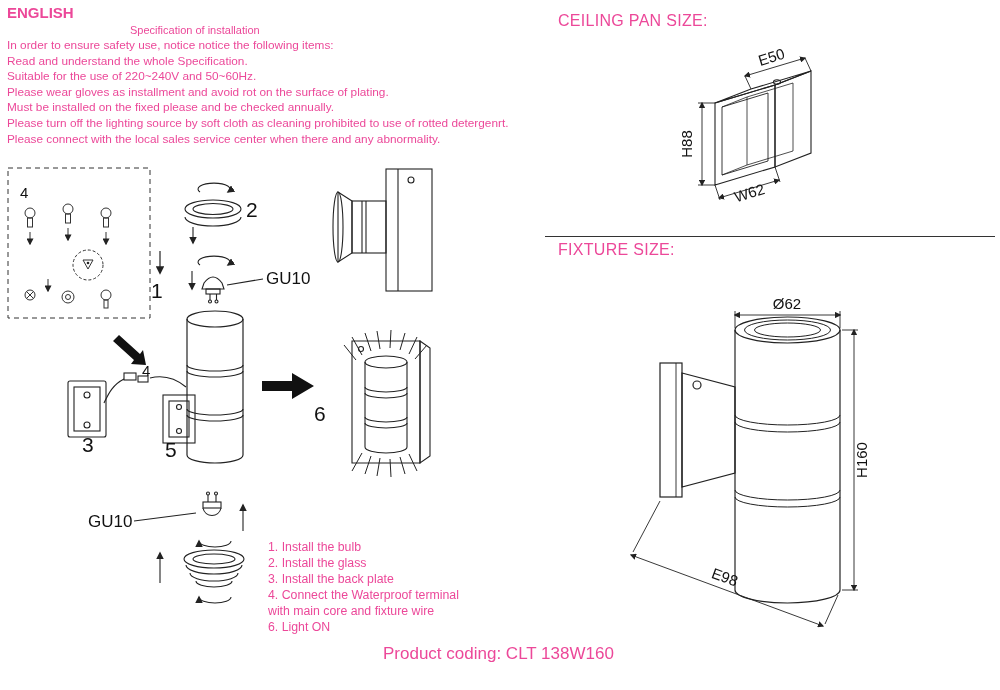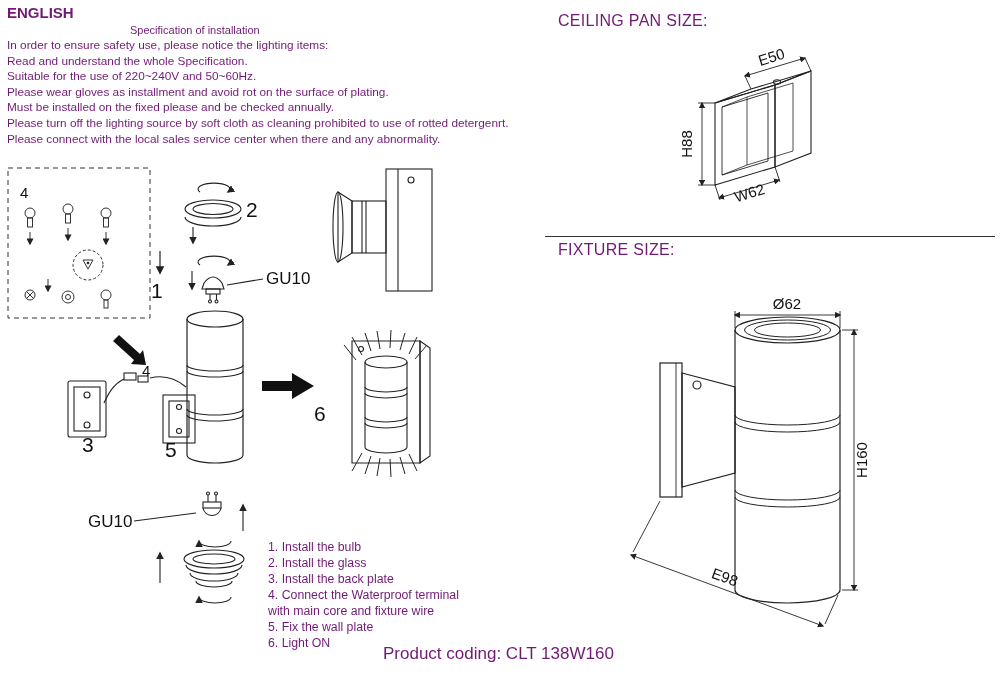--- a/index.html
+++ b/index.html
@@ -1,17 +1,17 @@
 <!DOCTYPE html>
 <html><head>
 <meta charset="utf-8">
 <style>
   html,body{margin:0;padding:0;background:#fff;}
   .page{position:relative;width:1000px;height:690px;background:#fff;overflow:hidden;
-        font-family:"Liberation Sans",sans-serif;color:#701a75;}
+        font-family:"Liberation Sans",sans-serif;color:#ec4899;}
   .abs{position:absolute;}
   .lang{font-size:15px;font-weight:bold;}
   .spec-title{font-size:11px;}
   .note{font-size:11.8px;line-height:15.6px;white-space:nowrap;}
   .steps{font-size:12.3px;line-height:16px;}
   .section-title{font-size:16px;letter-spacing:.3px;text-align:center;}
   .product{font-size:17px;}
   .divider{border-top:1px solid #333;height:0;}
   svg text{fill:#111;stroke:none;font-family:"Liberation Sans",sans-serif;}
   .t16{font-size:15px;}
@@ -20,21 +20,21 @@
   .dimt{font-size:15px;}
 </style>
 </head>
 <body>
 
 <div class="page">
 
   <div class="abs lang" style="left:7px;top:4px;">ENGLISH</div>
   <div class="abs spec-title" style="left:130px;top:24px;">Specification of installation</div>
   <div class="abs" style="left:7px;top:38px;">
-    <div class="note">In order to ensure safety use, please notice the lighting items:</div>
+    <div class="note">In order to ensure safety use, notice notice the following items:</div>
     <div class="note">Read and understand the whole Specification.</div>
     <div class="note">Suitable for the use of 220~240V and 50~60Hz.</div>
     <div class="note">Please wear gloves as installment and avoid rot on the surface of plating.</div>
     <div class="note">Must be installed on the fixed please and be checked annually.</div>
     <div class="note">Please turn off the lighting source by soft cloth as cleaning prohibited to use of rotted detergenrt.</div>
     <div class="note">Please connect with the local sales service center when there and any abnormality.</div>
   </div>
 
   <svg class="abs" style="left:0;top:155px;" width="540" height="495" viewBox="0 0 540 495">
     <defs>
@@ -195,21 +195,20 @@
       <path d="M231,442 A16,6 0 1 1 199,442" marker-end="url(#mL)"></path>
     </g>
   </svg>
 
   <div class="abs steps" style="left:268px;top:527px;margin-top:12px;">
     <div>1. Install the bulb</div>
     <div>2. Install the glass</div>
     <div>3. Install the back plate</div>
     <div>4. Connect the Waterproof terminal</div>
     <div>with main core and fixture wire</div>
-    <div>5. Fix the wall plate</div>
     <div>6. Light ON</div>
   </div>
 
   <div class="abs section-title" style="left:558px;top:12px;">CEILING PAN SIZE:</div>
 
   <svg class="abs" style="left:545px;top:32px;" width="455" height="200" viewBox="0 0 455 200">
     <defs>
       <marker id="mP" viewBox="0 0 10 10" refX="8" refY="5" markerWidth="7" markerHeight="7" orient="auto-start-reverse">
         <path d="M0,0L10,5L0,10z" fill="#222"></path>
       </marker>

